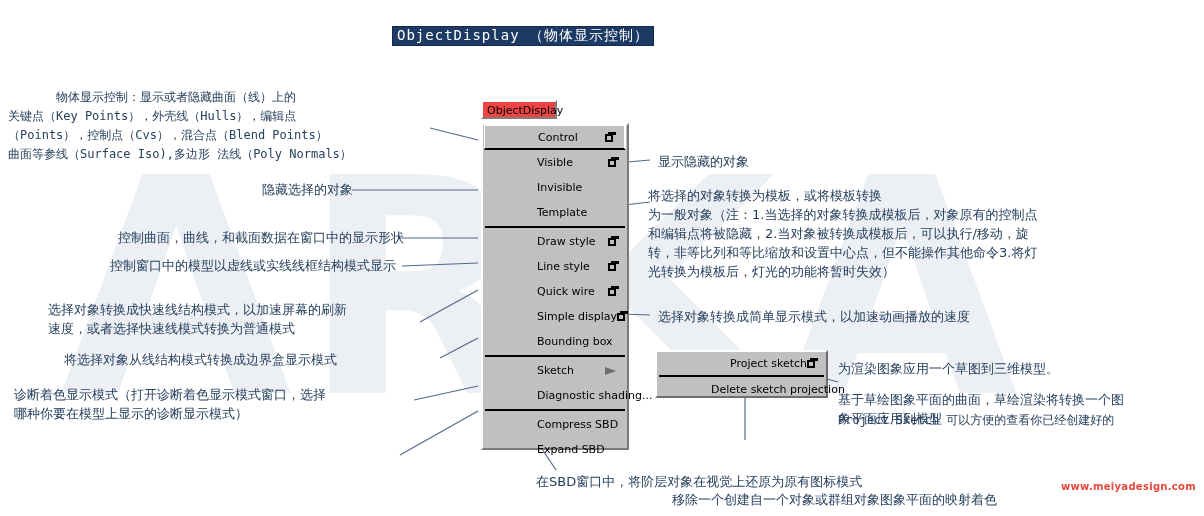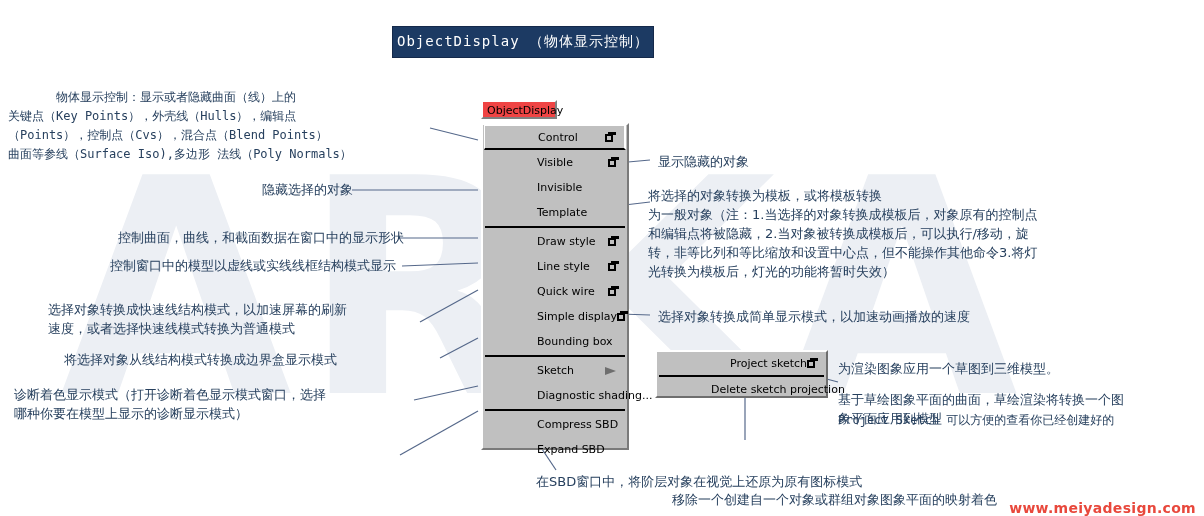--- a/index.html
+++ b/index.html
@@ -24,21 +24,21 @@
     top:140px;left:60px;
     white-space:nowrap;
     z-index:0;
     user-select:none;
   }
 
   
   .titlebar{
     position:absolute;
     left:392px;top:26px;
-    width:262px;height:32px;
+    width:262px;height:20px;
     background:#1c3a63;
     border:1px solid #14294a;
     box-sizing:border-box;
     display:flex;align-items:center;justify-content:center;
     z-index:5;
   }
   .titlebar span{
     color:#ffffff;
     font-family:"DejaVu Sans Mono","Liberation Mono",monospace;
     font-size:14px;
@@ -144,23 +144,23 @@
     border-right:2px solid #6e6e6e;
     border-bottom:2px solid #6e6e6e;
     box-sizing:border-box;
     z-index:6;
   }
   .submenu .mi{height:22px;text-align:right;}
 
   
   .site{
     position:absolute;
-    right:8px;bottom:0;
+    right:8px;bottom:24px;
     color:#e8483c;
-    font-size:14px;
+    font-size:10px;
     font-weight:bold;
     letter-spacing:0.3px;
     font-family:"DejaVu Sans","Liberation Sans",sans-serif;
     z-index:8;
   }
 </style>
 </head>
 <body>
 
 <div id="root">

